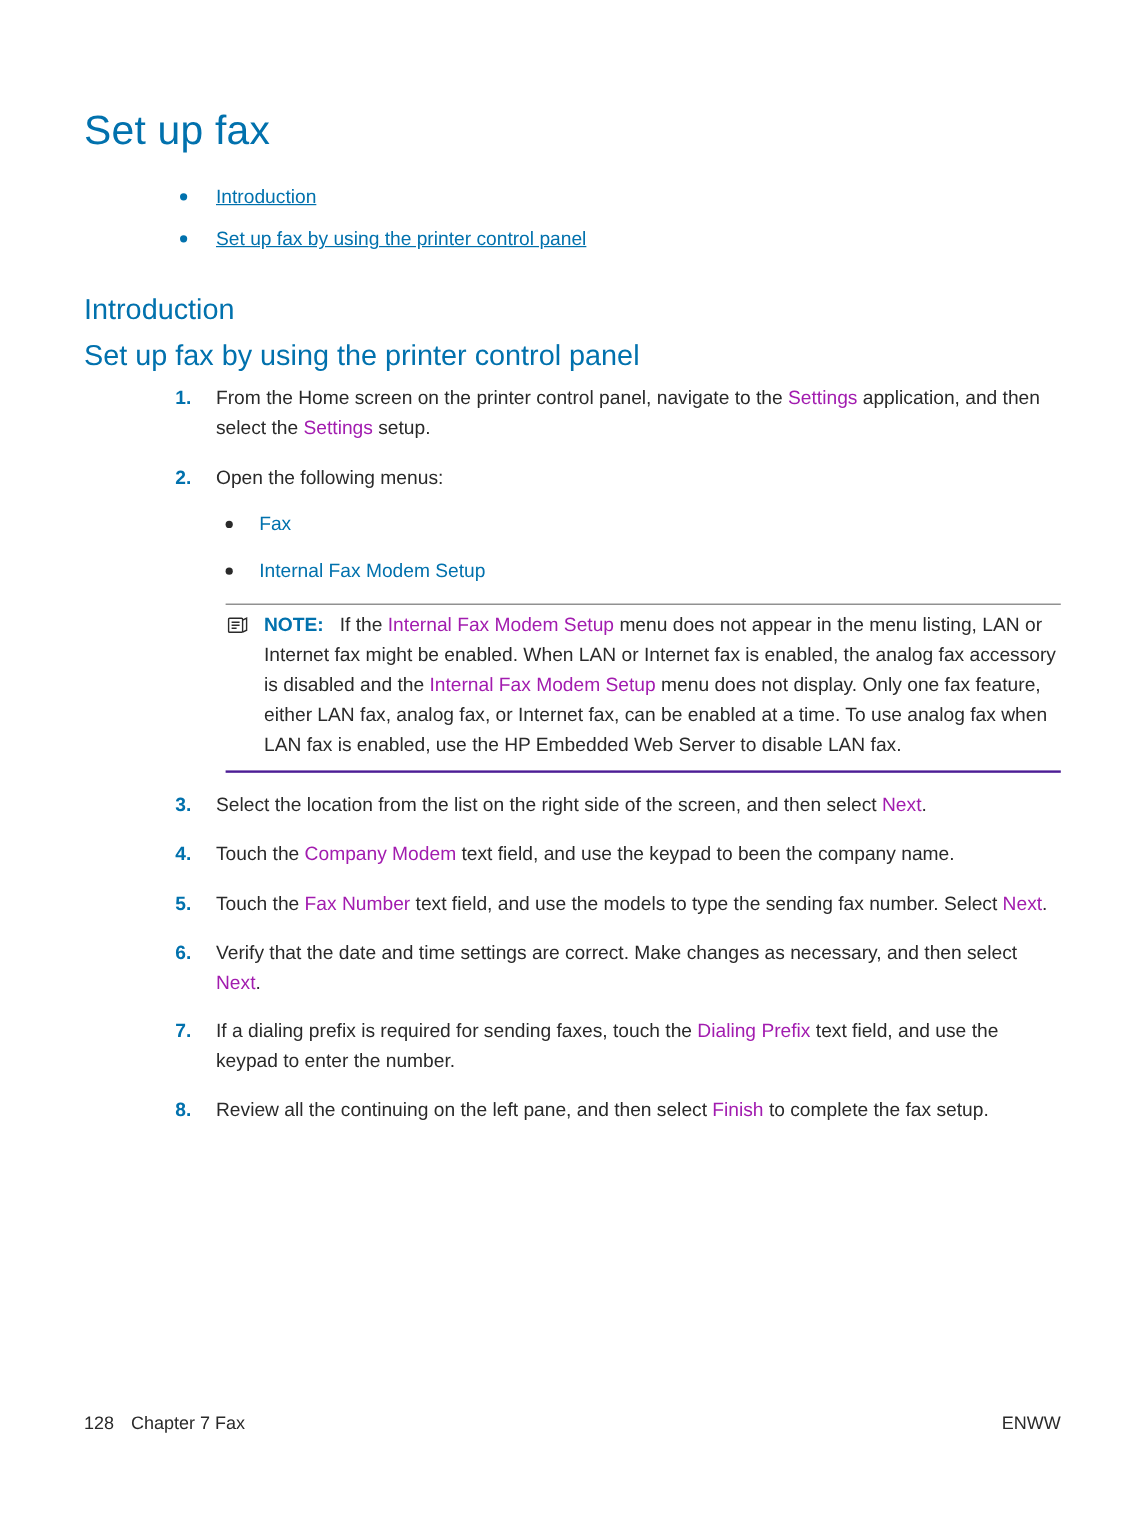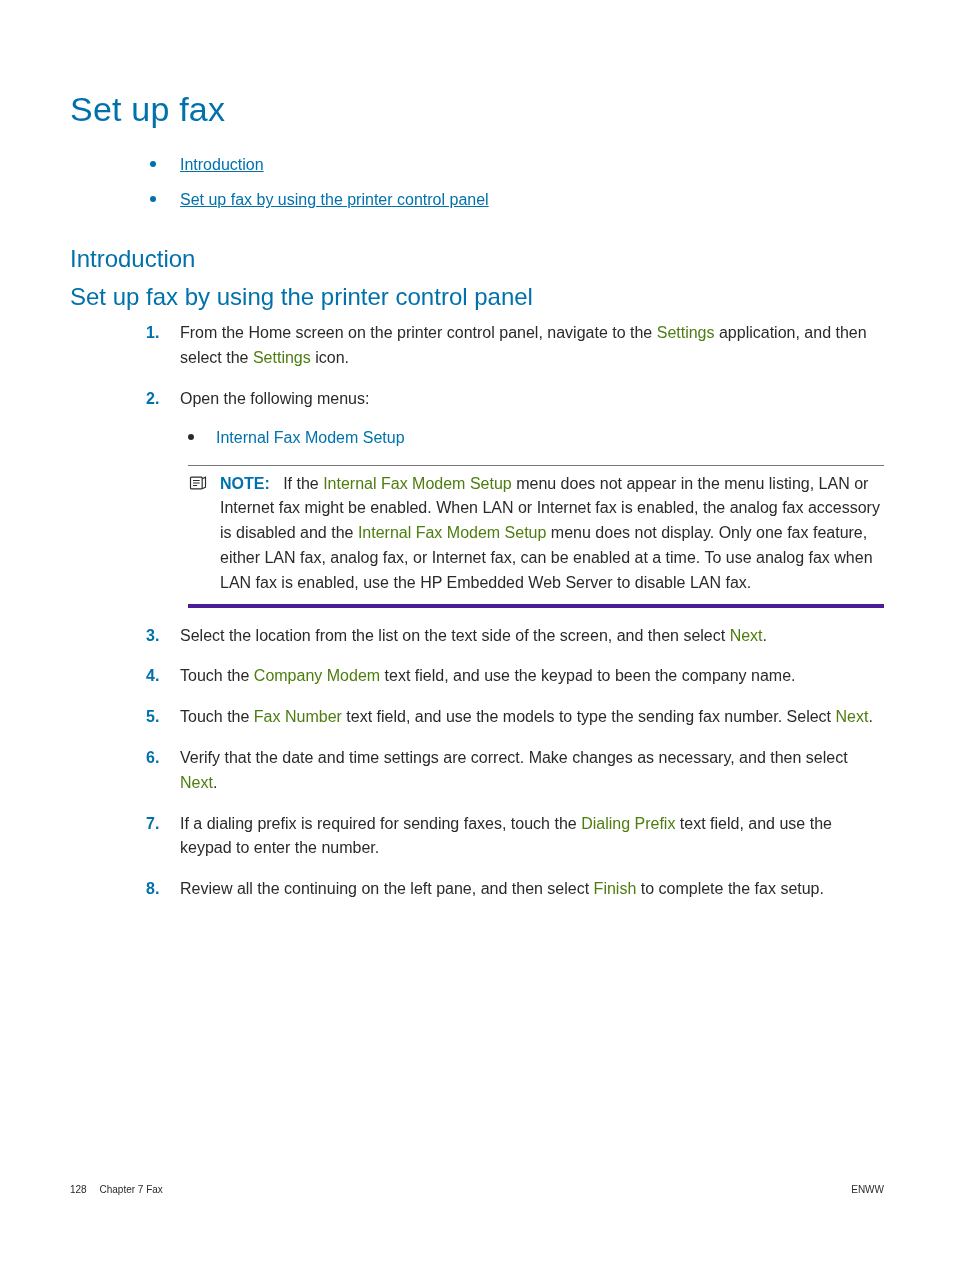--- a/index.html
+++ b/index.html
@@ -101,48 +101,48 @@
     left: -28px;
     top: 8px;
     width: 6px;
     height: 6px;
     background: #2a2a2a;
     border-radius: 50%;
   }
   .note-block {
     margin: 6px 0 0 8px;
     border-top: 1px solid #777;
-    border-bottom: 4px solid #4c1d95;
+    border-bottom: 2px solid #4c1d95;
     padding: 6px 0 8px 0;
     display: flex;
     gap: 10px;
     font-size: 16px;
     line-height: 1.55;
     color: #2a2a2a;
   }
   .note-icon {
     flex: 0 0 22px;
     padding-top: 2px;
     color: #2a2a2a;
   }
   .note-label {
     color: #0171ad;
     font-weight: 600;
   }
   .ui {
-    color: #4d7c0f;
+    color: #a21caf;
   }
   .footer {
     position: absolute;
     left: 70px;
     right: 70px;
     bottom: 76px;
     display: flex;
     justify-content: space-between;
-    font-size: 10px;
+    font-size: 15px;
     color: #2a2a2a;
   }
   .footer .left span.chapnum { margin-right: 10px; }
 </style>
 </head>
 <body>
 
 <div class="page">
 
   <h1 class="h1">Set up fax</h1>
@@ -156,45 +156,46 @@
     </li>
   </ul>
 
   <h2 class="h2">Introduction</h2>
 
   <h2 class="h2">Set up fax by using the printer control panel</h2>
 
   <ol class="steps">
 
     <li>
-      <span>From the Home screen on the printer control panel, navigate to the </span><span class="ui">Settings</span><span> application, and then select the </span><span class="ui">Settings</span><span> icon.</span>
+      <span>From the Home screen on the printer control panel, navigate to the </span><span class="ui">Settings</span><span> application, and then select the </span><span class="ui">Settings</span><span> setup.</span>
     </li>
 
     <li>
       <span>Open the following menus:</span>
       <ul class="sub-bullets">
+        <li>Fax</li>
         <li>Internal Fax Modem Setup</li>
       </ul>
       <div class="note-block">
         <div class="note-icon">
           <svg width="20" height="18" viewBox="0 0 24 20" fill="none" stroke="currentColor" stroke-width="1.4">
             <rect x="3" y="3" width="14" height="14" rx="1"></rect>
             <path d="M17 5 L21 3 L21 15 L17 17"></path>
             <path d="M6 7 h8 M6 10 h8 M6 13 h5"></path>
           </svg>
         </div>
         <div>
           <span class="note-label">NOTE:</span>
           &nbsp;&nbsp;<span>If the </span><span class="ui">Internal Fax Modem Setup</span><span> menu does not appear in the menu listing, LAN or Internet fax might be enabled. When LAN or Internet fax is enabled, the analog fax accessory is disabled and the </span><span class="ui">Internal Fax Modem Setup</span><span> menu does not display. Only one fax feature, either LAN fax, analog fax, or Internet fax, can be enabled at a time. To use analog fax when LAN fax is enabled, use the HP Embedded Web Server to disable LAN fax.</span>
         </div>
       </div>
     </li>
 
     <li>
-      <span>Select the location from the list on the text side of the screen, and then select </span><span class="ui">Next</span><span>.</span>
+      <span>Select the location from the list on the right side of the screen, and then select </span><span class="ui">Next</span><span>.</span>
     </li>
 
     <li>
       <span>Touch the </span><span class="ui">Company Modem</span><span> text field, and use the keypad to been the company name.</span>
     </li>
 
     <li>
       <span>Touch the </span><span class="ui">Fax Number</span><span> text field, and use the models to type the sending fax number. Select </span><span class="ui">Next</span><span>.</span>
     </li>
 

